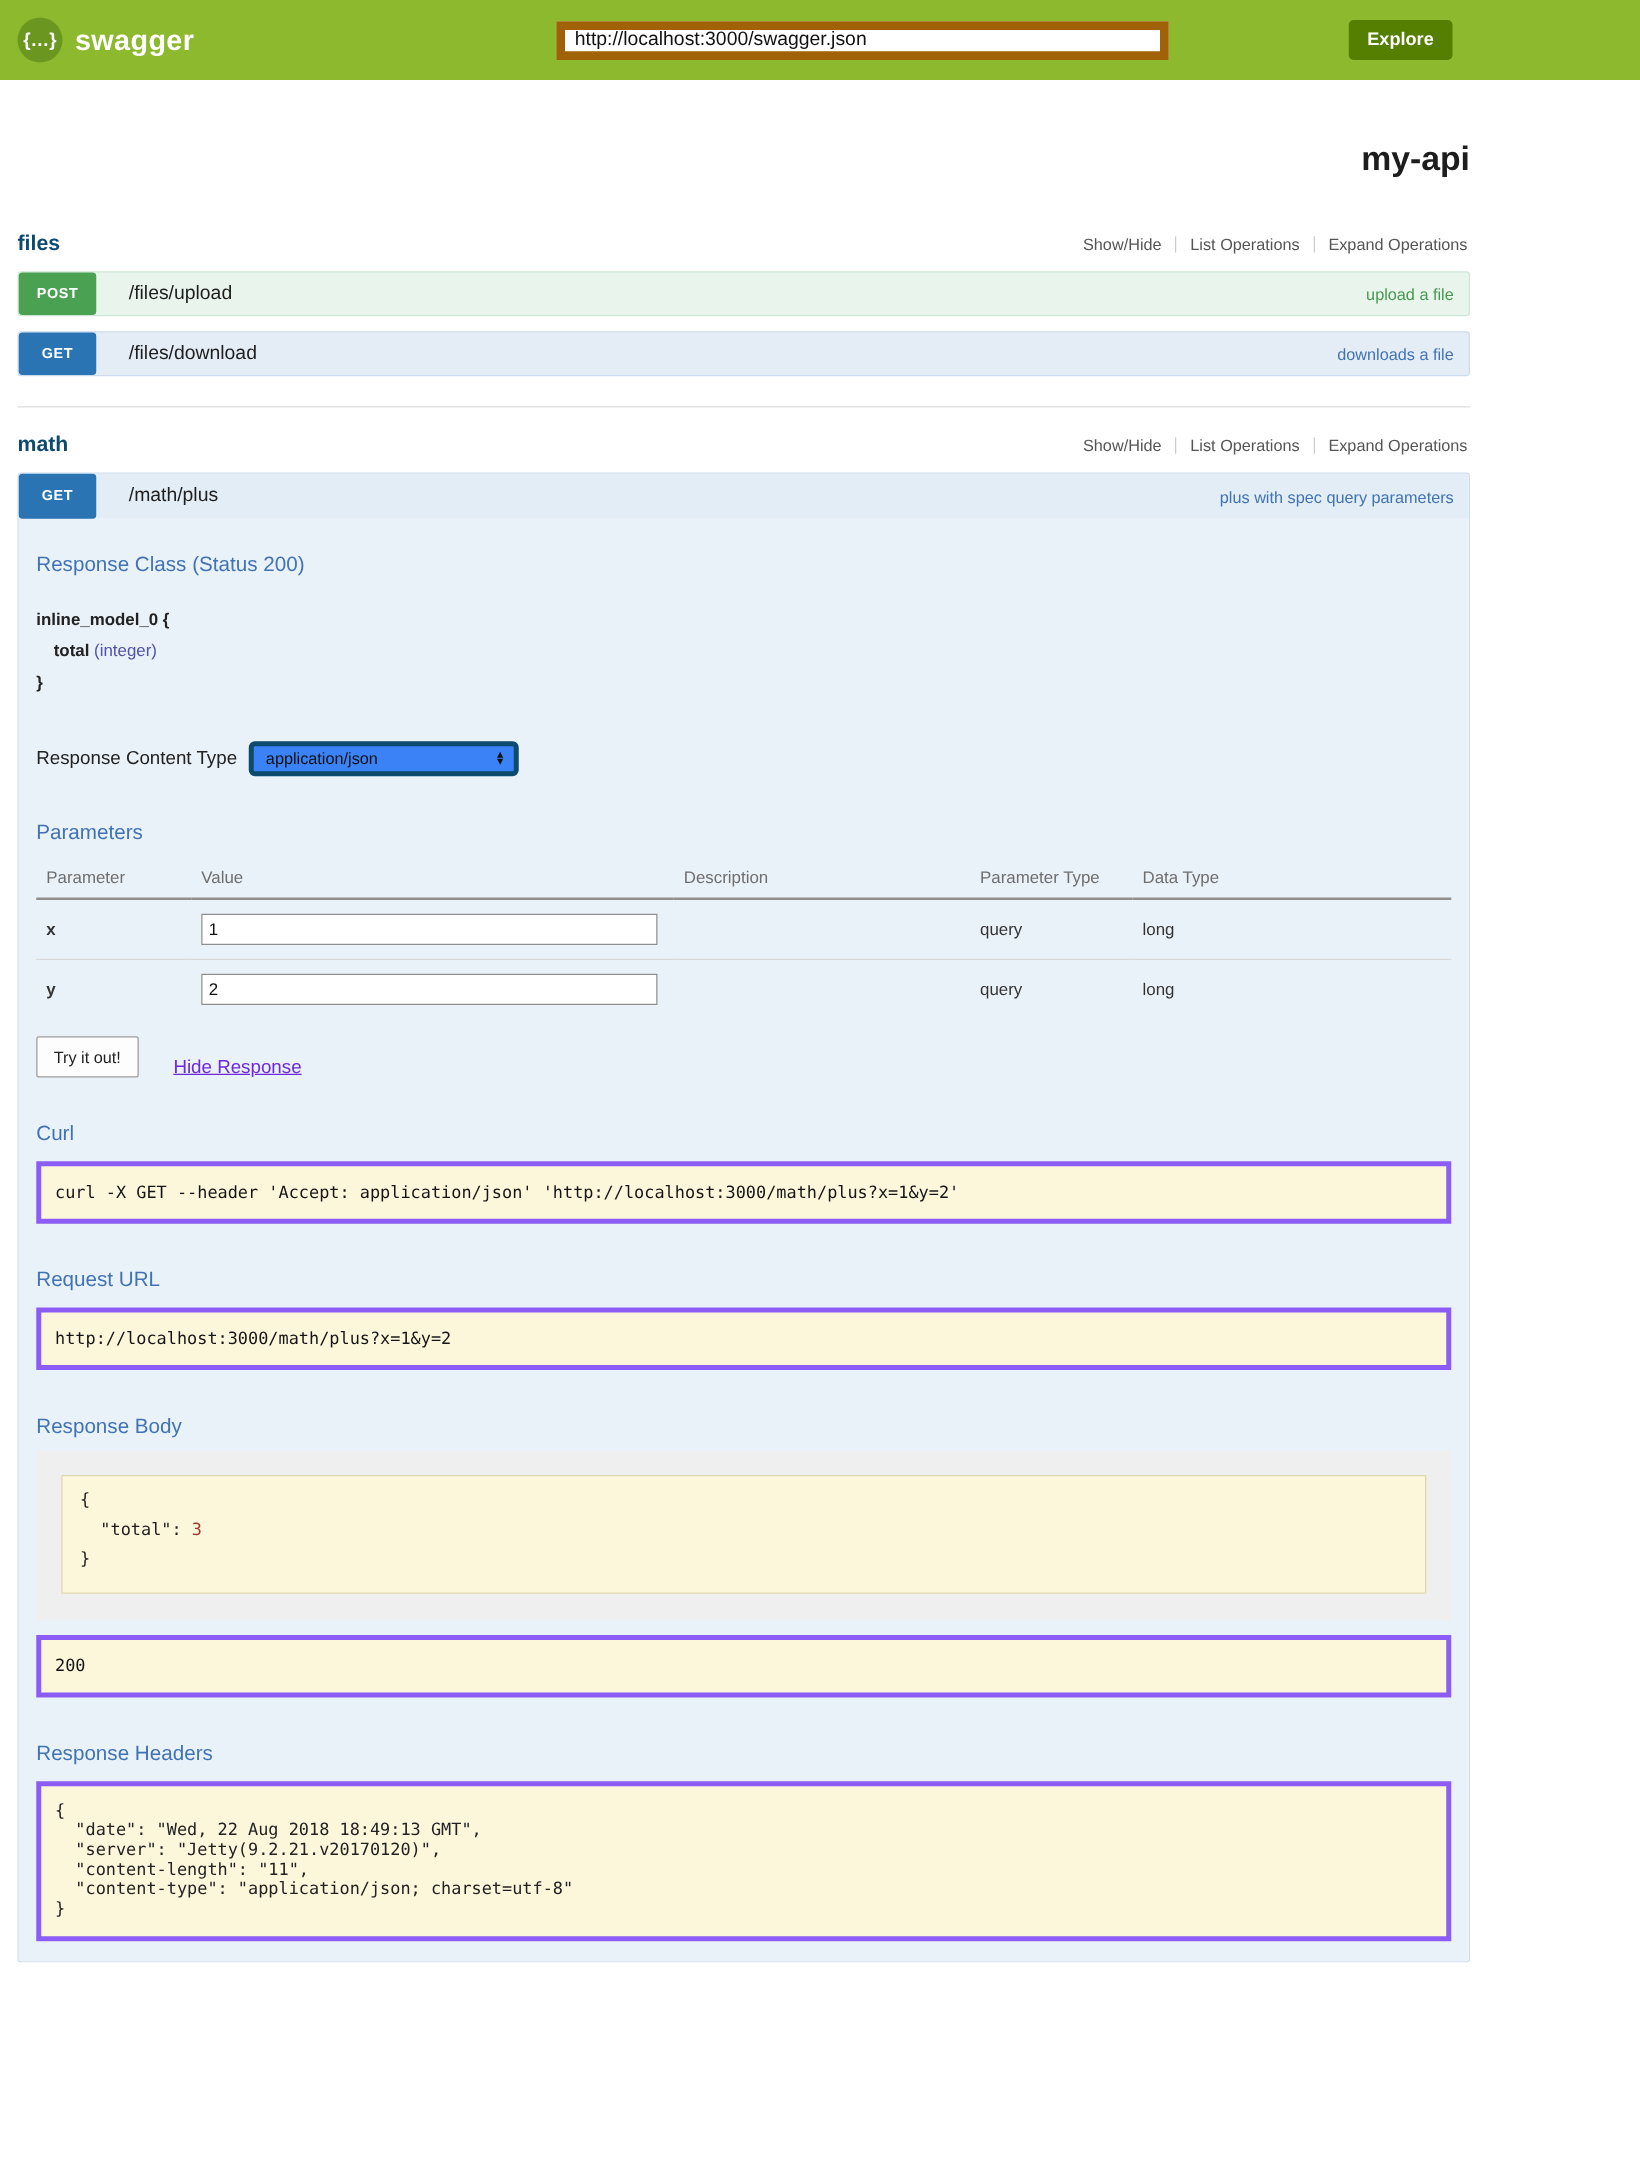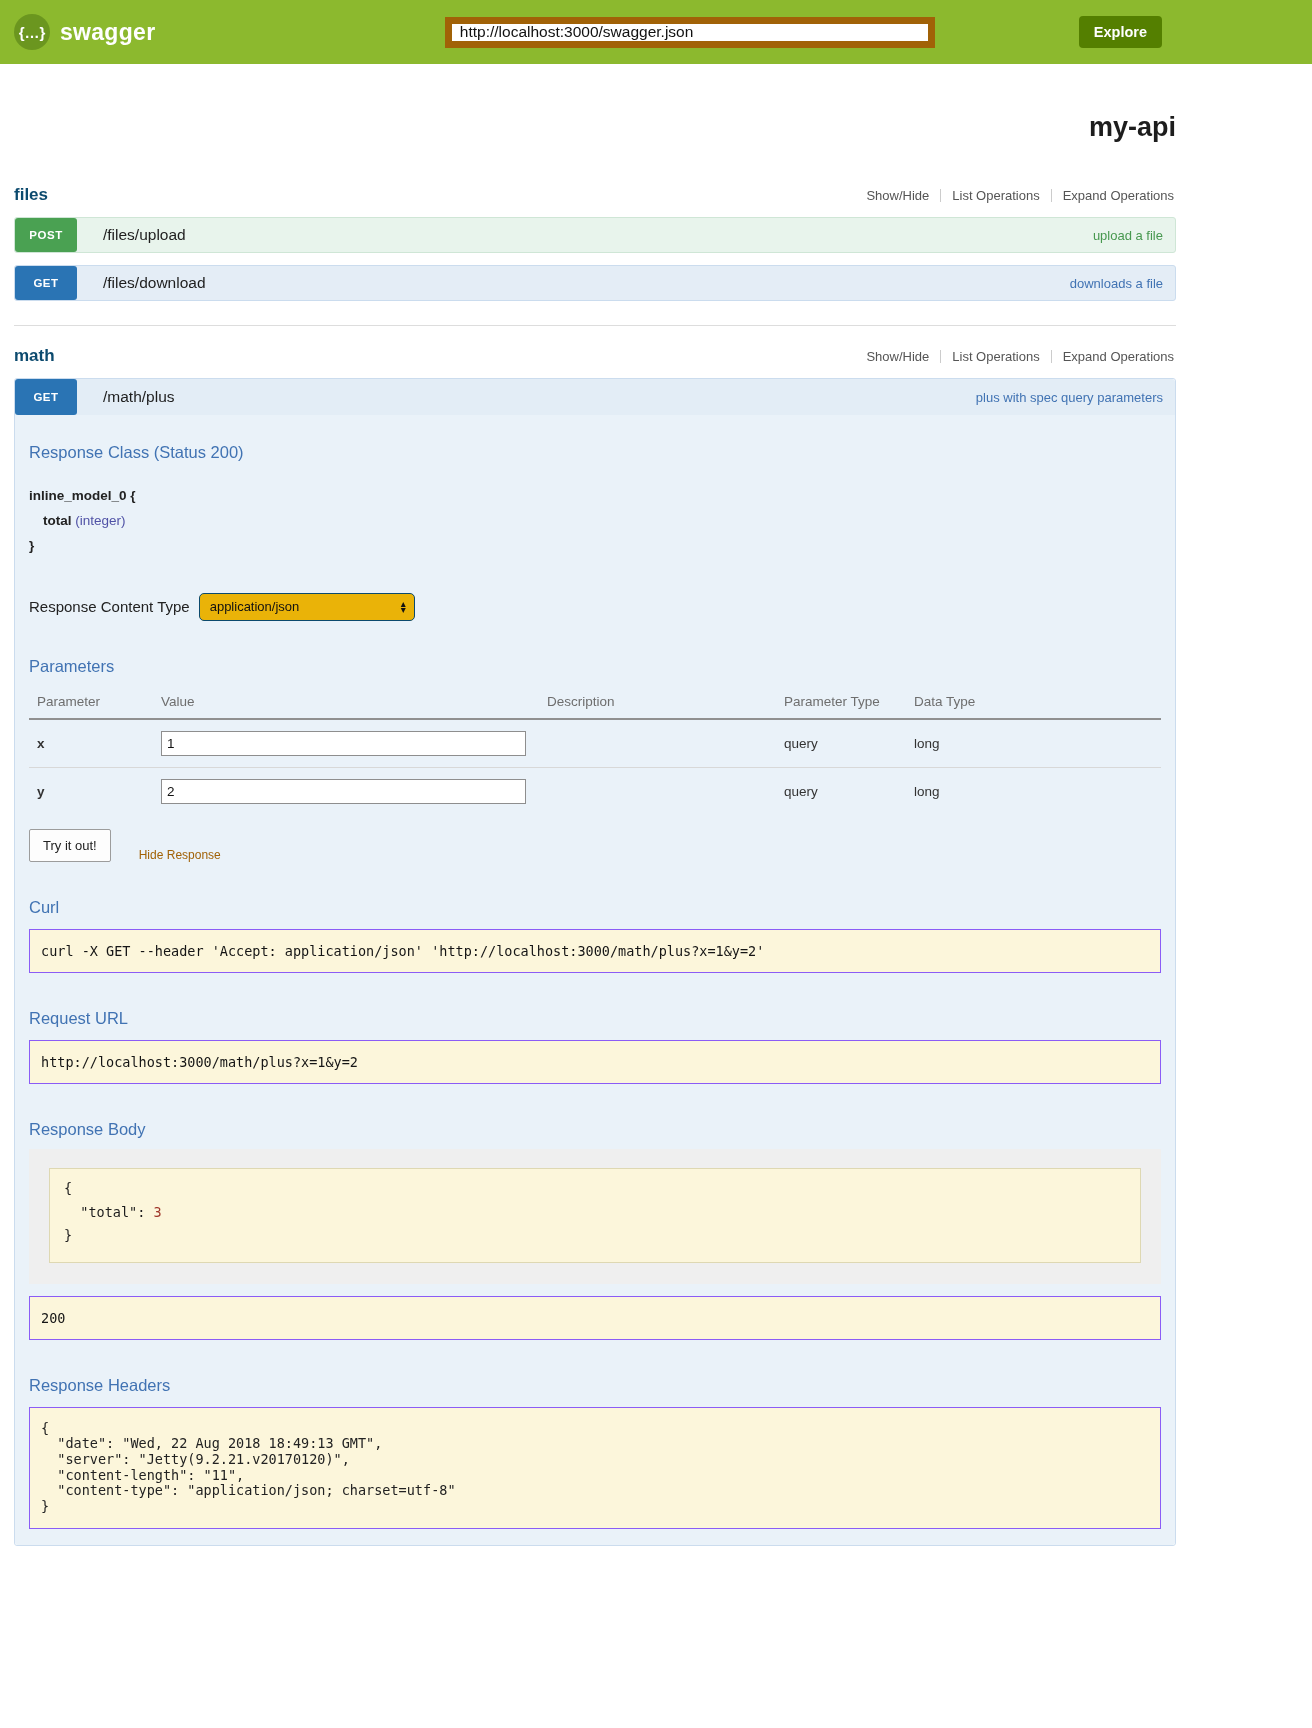--- a/index.html
+++ b/index.html
@@ -57,41 +57,41 @@
   .tab-model { color:#2b2b2b; padding-right:12px; cursor:pointer; }
   .tab-example { color:#9a9a9a; border-left:1px solid #ccc; padding-left:12px; cursor:pointer; }
 
   .model-block { margin-top:22px; font-size:13.5px; color:#222; line-height:1.85; }
   .model-open, .model-close, .model-prop-name { font-weight:bold; }
   .model-prop { padding-left:14px; }
   .model-prop-type { color:#5052a6; font-weight:400; }
 
   .rct-row { margin-top:34px; display:flex; align-items:center; }
   .rct-label { font-size:15px; color:#222; }
-  .fake-select { margin-left:9px; width:216px; height:28px; background:#eab308; border:1px solid #0c4a6e;
+  .fake-select { margin-left:9px; width:216px; height:28px; background:#3b82f6; border:4px solid #0c4a6e;
                  border-radius:5px; display:flex; align-items:center; padding:0 8px 0 10px; cursor:pointer; }
   .fake-select .sel-val { font-size:13px; color:#111; flex:1; }
   .sel-arrows { display:flex; flex-direction:column; line-height:0.62; font-size:10px; color:#111; }
 
   
   .params-table { width:100%; border-collapse:collapse; margin-top:10px; table-layout:fixed; }
   .params-table th { text-align:left; font-weight:400; color:#6e6e6e; font-size:13.5px;
                      padding:8px 0 9px 8px; border-bottom:2px solid #909090; }
   .params-table td { padding:11px 0 11px 8px; font-size:13.5px; color:#333; vertical-align:middle; }
   .params-table tr.r2 td { border-top:1px solid #d8d8d8; }
   .pname { font-weight:bold; font-size:14px; color:#1d1d1d; }
   .pvalue-input { width:365px; height:25px; border:1px solid #8e8e8e; padding:2px 5px; font-size:13.5px; color:#111; }
 
   .try-row { display:flex; align-items:flex-end; margin-top:14px; }
   .try-btn { background:#fdfdfd; border:1px solid #9c9c9c; border-radius:2px; padding:8px 13px;
              font-size:13px; color:#222; cursor:pointer; }
-  .hide-response { margin-left:28px; color:#a16207; font-size:12px; cursor:pointer; }
-
-  
-  .code-box { background:#fcf6db; border:1px solid #8b5cf6; padding:13px 11px; margin-top:12px;
+  .hide-response { margin-left:28px; color:#6d28d9; font-size:15px; text-decoration:underline; cursor:pointer; }
+
+  
+  .code-box { background:#fcf6db; border:4px solid #8b5cf6; padding:13px 11px; margin-top:12px;
               font-family:"DejaVu Sans Mono", monospace; font-size:13.5px; color:#151515;
               white-space:pre-wrap; word-break:break-all; }
   .resp-body-outer { background:#efefef; margin-top:10px; padding:19px 20px 21px 20px; }
   .resp-body-inner { background:#fcf6db; border:1px solid #ded8b2; padding:8px 14px 14px 14px; }
   .json-pre { margin:0; font-family:"DejaVu Sans Mono", monospace; font-size:13.5px; color:#1d1d1d; line-height:1.75; }
   .json-num { color:#a0382b; }
   .headers-pre { line-height:1.16; margin:0; font-family:"DejaVu Sans Mono", monospace; font-size:13.5px; color:#222; white-space:pre; }
 </style>
 </head>
 <body>

